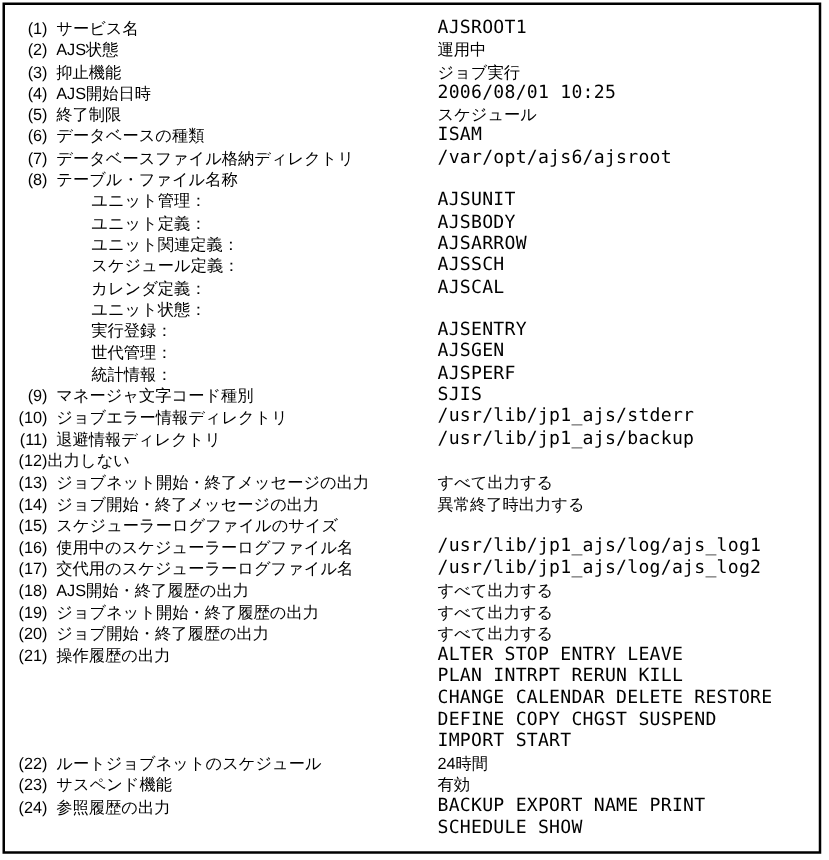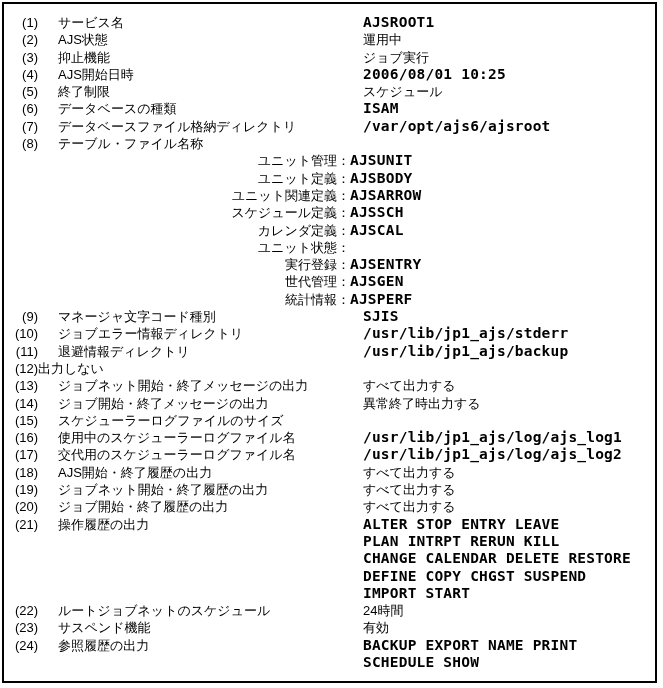--- a/index.html
+++ b/index.html
@@ -24,40 +24,39 @@
   }
   .num {
     flex: 0 0 28px;
     text-align: right;
     font-size: 13px;
     line-height: 17.3px;
     white-space: pre;
   }
   .label {
     flex: 0 0 305px;
-    margin-left: 20px;
+    margin-left: 7px;
     font-size: 13px;
     line-height: 17.3px;
     white-space: pre;
     overflow: hidden;
   }
   .label.indent {
     margin-left: 35px;
     flex-basis: 277px;
-    text-align: right;
   }
   .value { flex: 1 1 auto; }
   .value .vline {
     font-size: 13px;
     line-height: 17.3px;
     white-space: pre;
   }
   .value.mono .vline {
     font-family: "DejaVu Sans Mono", "Liberation Mono", monospace;
-    font-weight: bold;
+    font-weight: normal;
     font-size: 14.5px;
     letter-spacing: 0.2px;
     line-height: 17.3px;
   }
 </style>
 </head>
 <body>
 
 <div class="frame">
   <div id="rows">

